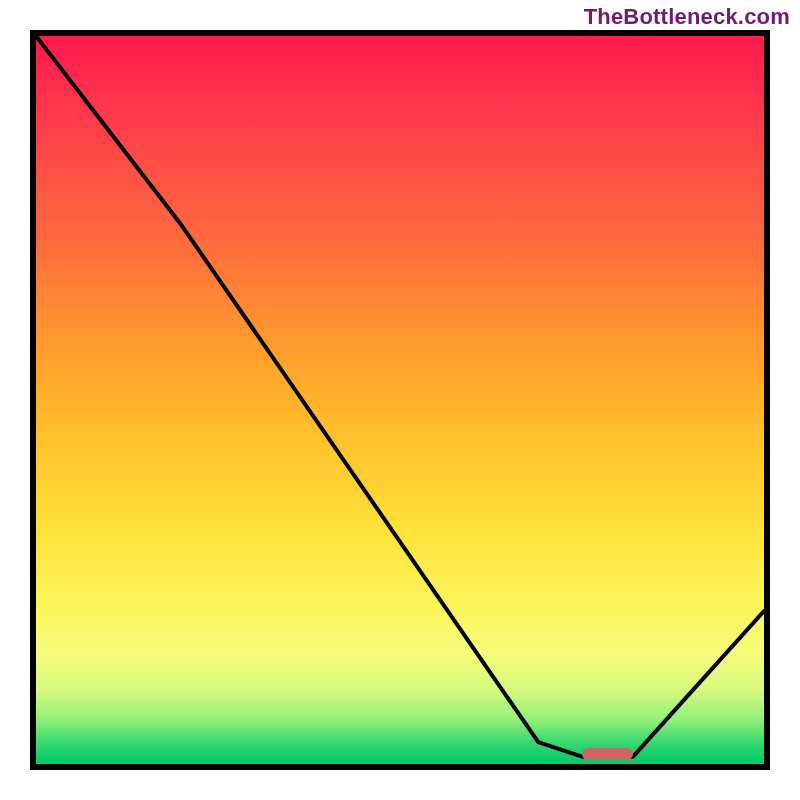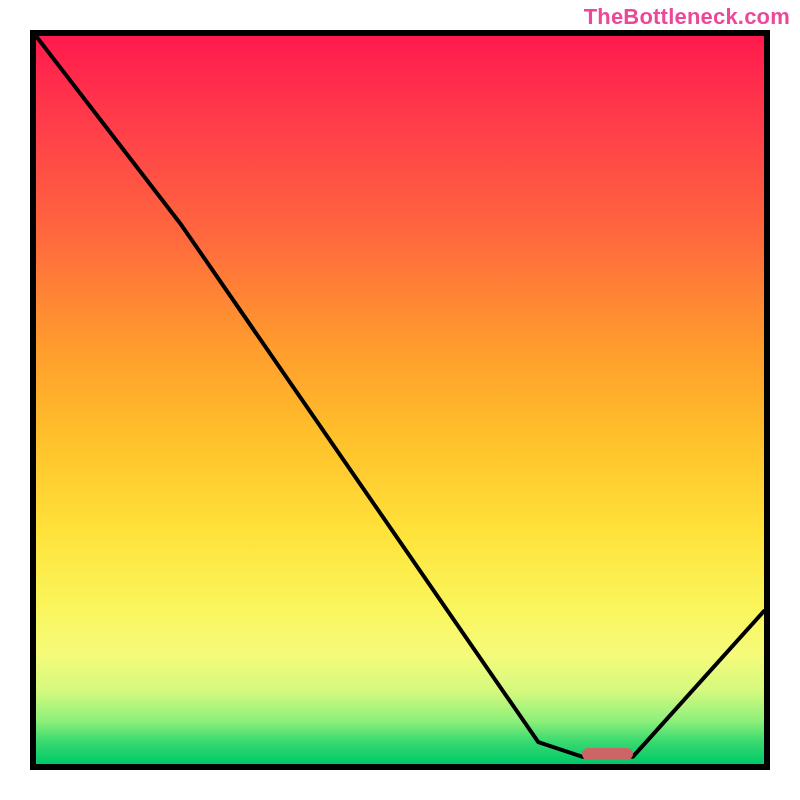--- a/index.html
+++ b/index.html
@@ -14,21 +14,21 @@
     position: relative;
     width: 800px;
     height: 800px;
   }
   .attribution {
     position: absolute;
     top: 4px;
     right: 10px;
     font-size: 22px;
     font-weight: bold;
-    color: #ec4899;
+    color: #701a75;
     letter-spacing: 0.2px;
   }
   .plot-box {
     position: absolute;
     left: 30px;
     top: 30px;
     width: 740px;
     height: 740px;
     border: 6px solid #000;
     box-sizing: border-box;

